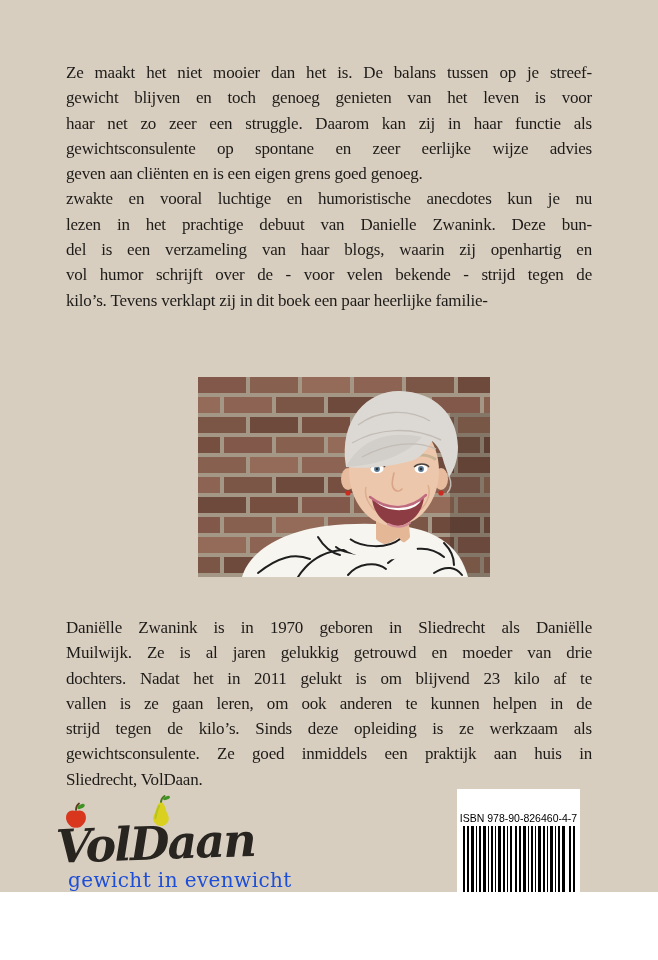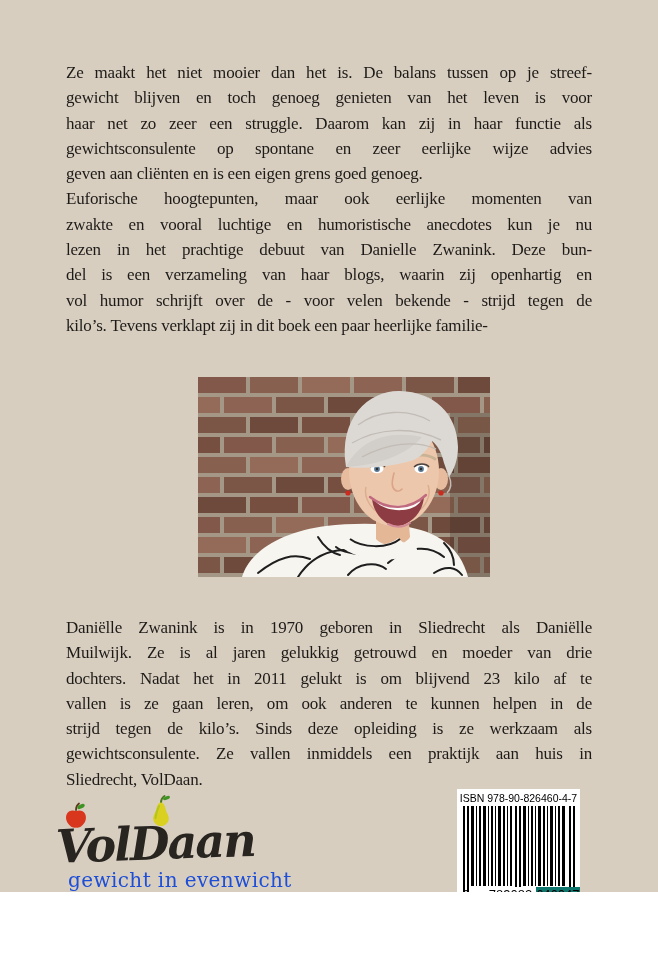--- a/index.html
+++ b/index.html
@@ -38,21 +38,21 @@
     font-family:"DejaVu Serif", serif; 
     font-size:20px; letter-spacing:0.4px; color:#1d4ed8; white-space:nowrap;
   }
 
   .barcode-box {
     position:absolute; left:457px; top:789px; width:123px; height:119px;
     background:#ffffff; box-sizing:border-box; padding-top:3px;
   }
   .isbn-label {
     font-family:"Liberation Sans", sans-serif; font-size:10.5px;
-    text-align:center; color:#000; white-space:nowrap;
+    text-align:center; color:#000; white-space:nowrap;margin-top:20px;
   }
   .bars-wrap { position:relative; width:112px; height:96px; margin:2px auto 0 auto; }
   .bars-wrap svg { display:block; }
   .barcode-digits {
     position:absolute; bottom:0px; left:0; width:112px;
     display:flex; align-items:flex-end;
     font-family:"Liberation Sans", sans-serif; font-size:13px; color:#000;
   }
   .barcode-digits .d0 { width:8px; text-align:left; }
   .barcode-digits .d1 { width:48px; text-align:center; background:#fff; margin-left:19px; }
@@ -65,21 +65,20 @@
 
   <div class="textblock synopsis">
     <div class="para">
         <div class="line">Ze maakt het niet mooier dan het is. De balans tussen op je streef-</div>
         <div class="line">gewicht blijven en toch genoeg genieten van het leven is voor</div>
         <div class="line">haar net zo zeer een struggle. Daarom kan zij in haar functie als</div>
         <div class="line">gewichtsconsulente op spontane en zeer eerlijke wijze advies</div>
         <div class="line">geven aan cliënten en is een eigen grens goed genoeg.</div>
       </div>
     <div class="para">
-        <div class="line">Euforische hoogtepunten, maar ook eerlijke momenten van</div>
         <div class="line">zwakte en vooral luchtige en humoristische anecdotes kun je nu</div>
         <div class="line">lezen in het prachtige debuut van Danielle Zwanink. Deze bun-</div>
         <div class="line">del is een verzameling van haar blogs, waarin zij openhartig en</div>
         <div class="line">vol humor schrijft over de - voor velen bekende - strijd tegen de</div>
         <div class="line">kilo’s. Tevens verklapt zij in dit boek een paar heerlijke familie-</div>
       </div>
   </div>
 
   <div class="photo">
     <svg width="292" height="200" viewBox="0 0 292 200" xmlns="http://www.w3.org/2000/svg">
@@ -226,21 +225,21 @@
       </g>
     </svg>
   </div>
 
   <div class="textblock bio para">
       <div class="line">Daniëlle Zwanink is in 1970 geboren in Sliedrecht als Daniëlle</div>
       <div class="line">Muilwijk. Ze is al jaren gelukkig getrouwd en moeder van drie</div>
       <div class="line">dochters. Nadat het in 2011 gelukt is om blijvend 23 kilo af te</div>
       <div class="line">vallen is ze gaan leren, om ook anderen te kunnen helpen in de</div>
       <div class="line">strijd tegen de kilo’s. Sinds deze opleiding is ze werkzaam als</div>
-      <div class="line">gewichtsconsulente. Ze vallen inmiddels een praktijk aan huis in</div>
+      <div class="line">gewichtsconsulente. Ze goed inmiddels een praktijk aan huis in</div>
       <div class="line">Sliedrecht, VolDaan.</div>
     </div>
 
   <div class="logo">
     <svg class="fruit fruit-apple" width="24" height="28" viewBox="0 0 24 28">
       <path d="M12,8 C12,5 13,3 15,1.5" stroke="#5a3a1a" stroke-width="1.8" fill="none" stroke-linecap="round"></path>
       <ellipse cx="17" cy="4.5" rx="4" ry="2" fill="#3f9324" transform="rotate(-25 17 4.5)"></ellipse>
       <path d="M12,9 C5,6.5 0.5,12 2.5,18.5 C4.5,24 9,26.5 12,25.5 C15,26.5 19.5,24 21.5,18.5 C23.5,12 19,6.5 12,9 Z" fill="#d8361d"></path>
     </svg>
     <svg class="fruit fruit-pear" width="26" height="34" viewBox="0 0 26 34">

